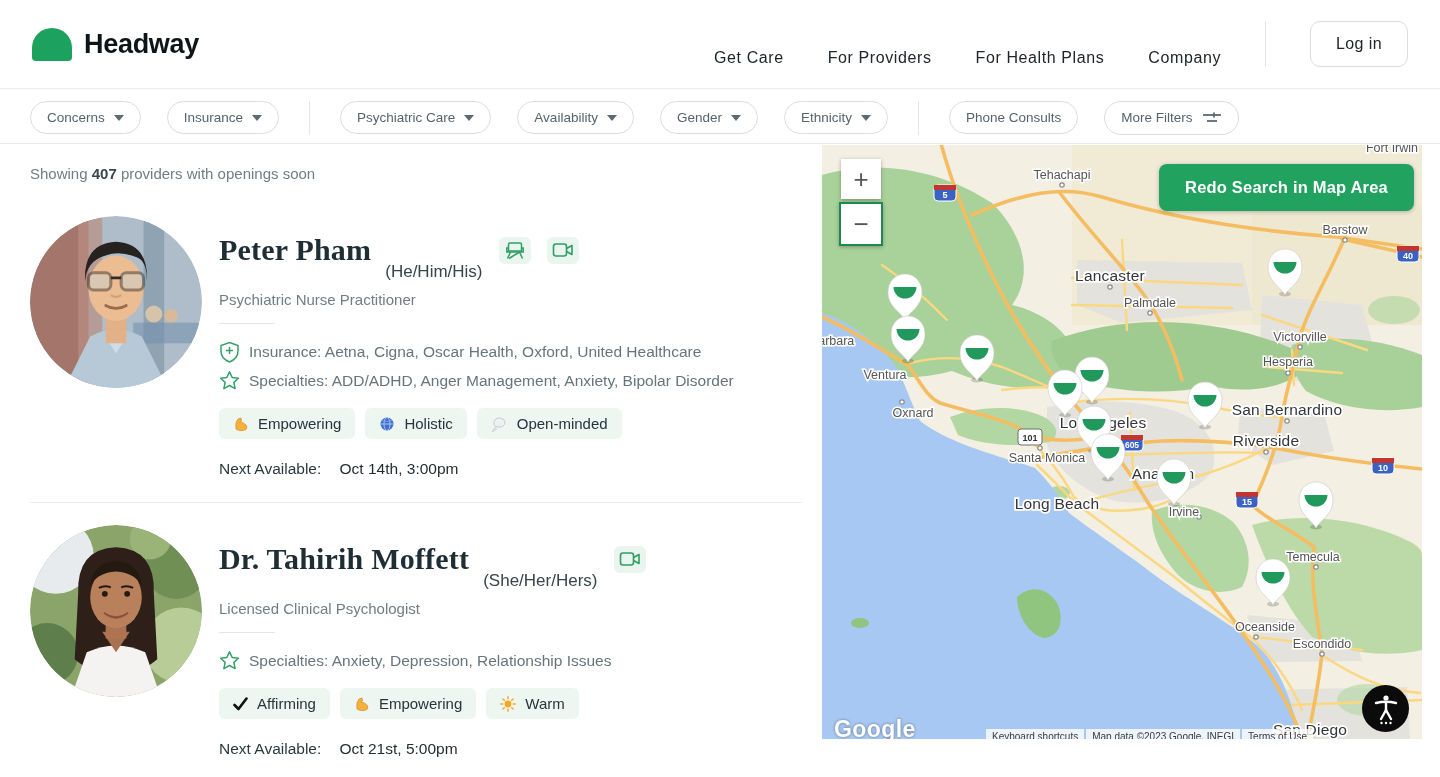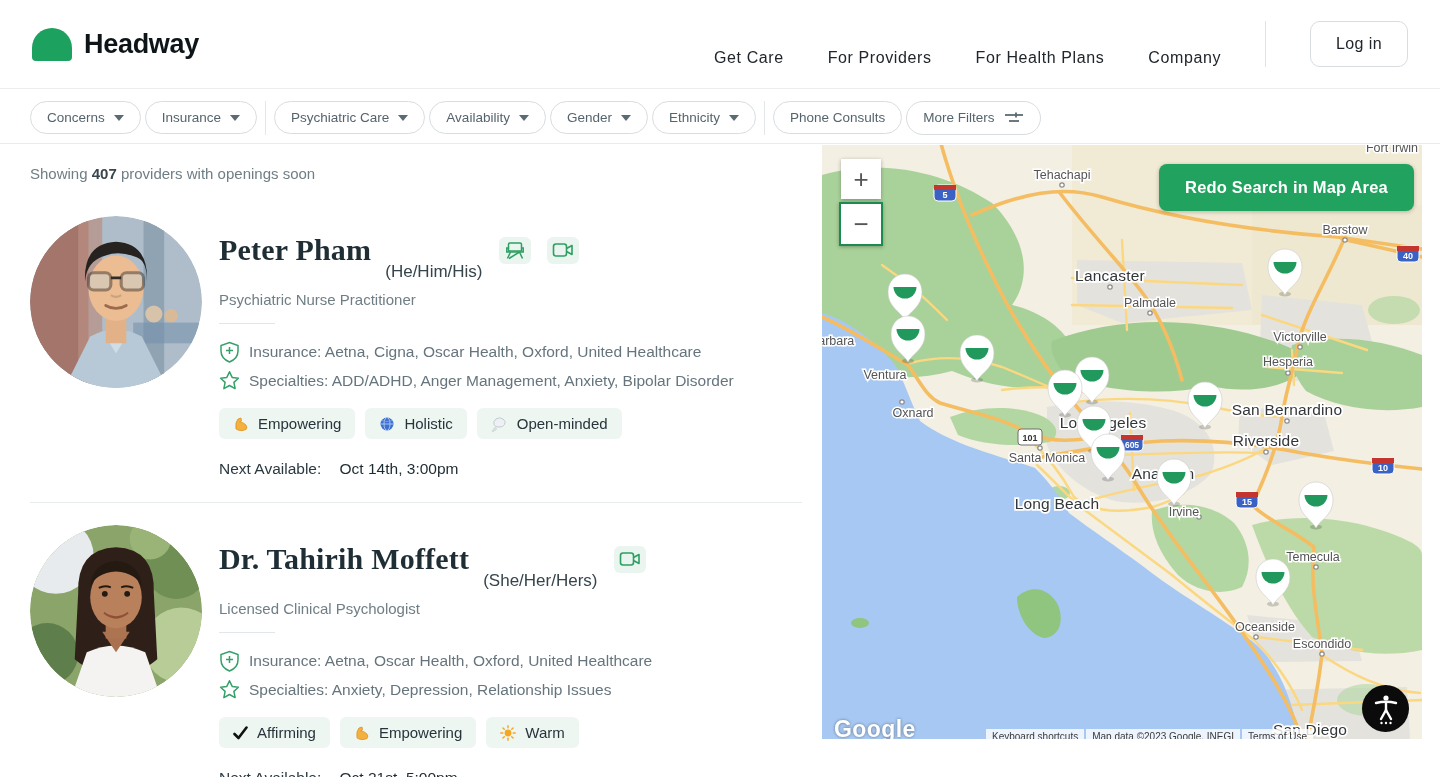--- a/index.html
+++ b/index.html
@@ -15,21 +15,21 @@
   .brand-name { font-size:27px; font-weight:bold; letter-spacing:-0.3px; color:#0e1518; }
   .nav { margin-left:auto; display:flex; align-items:flex-end; gap:44px; }
   .nav-link { font-size:16px; letter-spacing:0.6px; color:#20262b; cursor:pointer; white-space:nowrap; }
   .nav-divider { width:1px; height:46px; background:#e1e4e6; margin-left:0; }
   .login-btn { border:1px solid #d9dde0; background:#fff; border-radius:10px; padding:13px 25px;
                font-size:16px; letter-spacing:0.4px; color:#20262b; cursor:pointer;
                font-family:inherit; }
 
   
   .filterbar { position:absolute; top:92px; left:0; right:0; height:52px; background:#fff;
-               border-bottom:1px solid #e9ebec; display:flex; align-items:center; padding:0 30px; gap:4px; z-index:5; }
+               border-bottom:1px solid #e9ebec; display:flex; align-items:center; padding:0 30px; gap:26px; z-index:5; }
   .pill { display:flex; align-items:center; gap:9px; border:1px solid #d8dde0; border-radius:999px;
           padding:8px 16px; font-size:13.5px; color:#55646c; background:#fff; cursor:pointer; white-space:nowrap; }
   .caret { width:0; height:0; border-left:5px solid transparent; border-right:5px solid transparent;
            border-top:6px solid #5c6b72; margin-top:1px; }
   .filter-divider { width:1px; height:34px; background:#e4e7e9; margin:0 4px; }
   .sliders-icon { display:inline-block; }
 
   
   .results { position:absolute; top:144px; left:0; width:822px; height:633px; overflow:hidden;
              padding:21px 20px 0 30px; background:#fff; }
@@ -277,28 +277,20 @@
           <span class="badge">
             <svg width="22" height="16" viewBox="0 0 22 16">
               <rect x="1.5" y="2" width="13" height="12" rx="2.5" fill="none" stroke="#2f9e63" stroke-width="1.6"></rect>
               <path d="M14.5,6.5 L20,3.5 V12.5 L14.5,9.5" fill="none" stroke="#2f9e63" stroke-width="1.6" stroke-linejoin="round"></path>
             </svg>
           </span>
         </div>
         <div class="provider-title">Licensed Clinical Psychologist</div>
         <div class="title-divider"></div>
         <div class="info-row">
-          <svg width="21" height="22" viewBox="0 0 21 22">
-            <path d="M10.5,1.5 L19,4.5 V10 C19,15.5 15.5,19 10.5,21 C5.5,19 2,15.5 2,10 V4.5 Z" fill="none" stroke="#35a169" stroke-width="1.5"></path>
-            <line x1="10.5" y1="6" x2="10.5" y2="13" stroke="#35a169" stroke-width="1.5"></line>
-            <line x1="7" y1="9.5" x2="14" y2="9.5" stroke="#35a169" stroke-width="1.5"></line>
-          </svg>
-          <span>Insurance: Aetna, Oscar Health, Oxford, United Healthcare</span>
-        </div>
-        <div class="info-row">
           <svg width="21" height="21" viewBox="0 0 21 21">
             <path d="M10.5,1.8 L13.2,7.4 L19.4,8.2 L14.9,12.4 L16.1,18.6 L10.5,15.5 L4.9,18.6 L6.1,12.4 L1.6,8.2 L7.8,7.4 Z" fill="none" stroke="#35a169" stroke-width="1.5" stroke-linejoin="round"></path>
           </svg>
           <span>Specialties: Anxiety, Depression, Relationship Issues</span>
         </div>
         <div class="tag-row">
           <span class="tag">
             <svg width="15" height="14" viewBox="0 0 15 14">
               <path d="M1.5,8 L5.5,12 L13.5,1.5" fill="none" stroke="#111" stroke-width="2.6" stroke-linecap="round" stroke-linejoin="round"></path>
             </svg>

